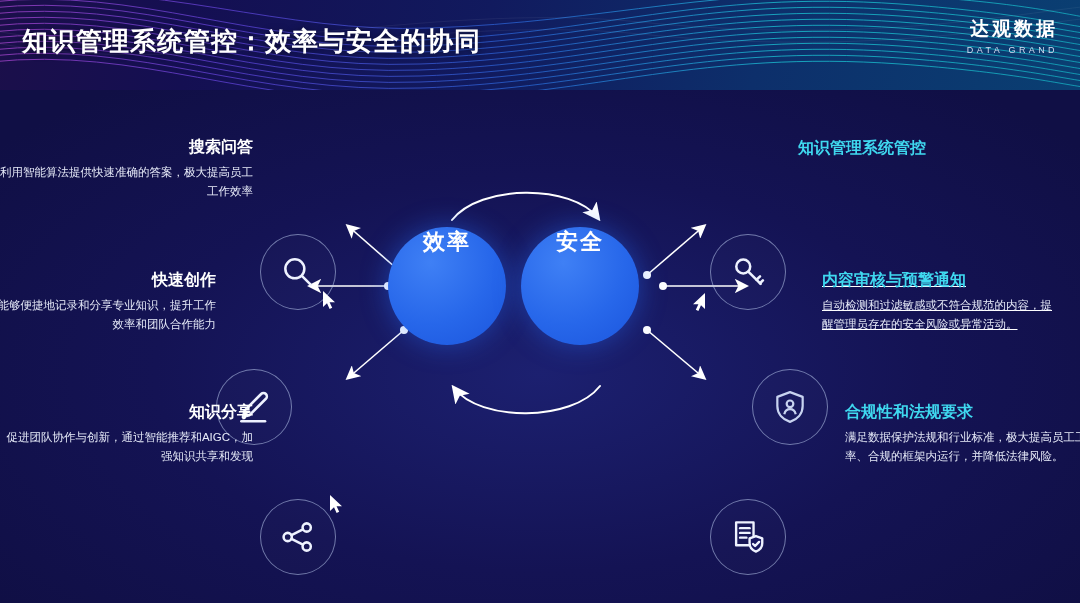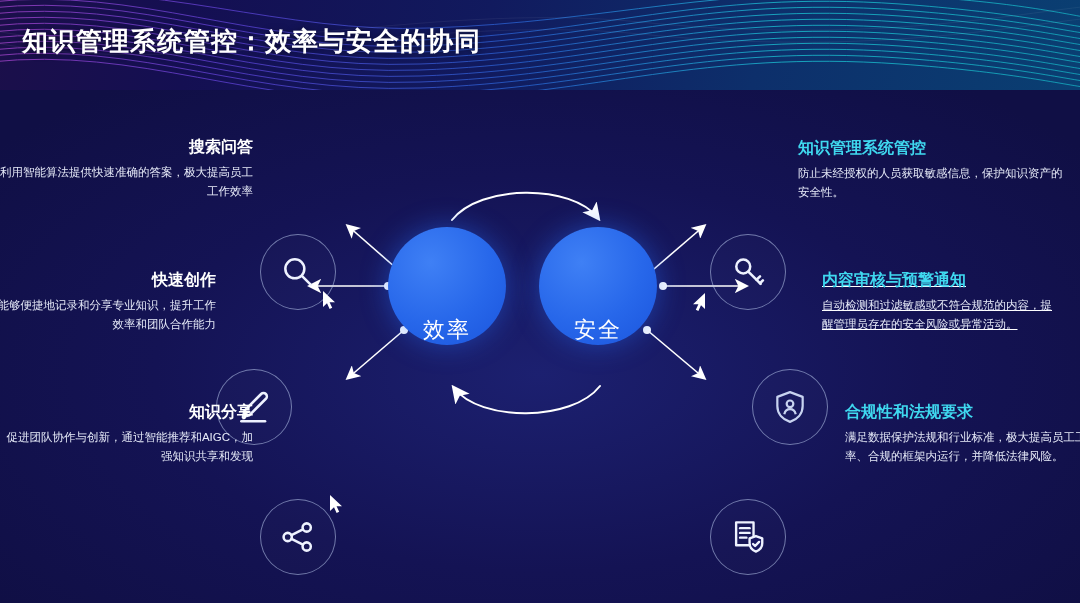--- a/index.html
+++ b/index.html
@@ -37,26 +37,26 @@
   .logo-cn { font-size:19px; font-weight:bold; letter-spacing:3px; color:#fff; }
   .logo-en { font-size:9px; letter-spacing:3.4px; color:#d6dcf0; margin-top:3px; }
 
   
   #diagram { position:absolute; top:90px; left:0; width:1080px; height:513px; }
   #links { position:absolute; top:0; left:0; width:1080px; height:513px; pointer-events:none; }
 
   .core {
     position:absolute; border-radius:50%;
     background:radial-gradient(circle at 36% 30%, #3f80f5 0%, #2767ea 55%, #1b55dd 100%);
-    display:flex; align-items:flex-end; justify-content:center;
-    font-size:22px; font-weight:normal; color:#fff; letter-spacing:2px;
+    display:flex; align-items:flex-start; justify-content:center;
+    font-size:22px; font-weight:bold; color:#fff; letter-spacing:2px;
     box-shadow:0 0 28px rgba(40,110,250,.45);
   }
   #core-eff { left:388px; top:137px; width:118px; height:118px; }
-  #core-sec { left:539px; top:137px; width:118px; height:118px; }
+  #core-sec { left:521px; top:137px; width:118px; height:118px; }
 
   .node {
     position:absolute; width:76px; height:76px; border-radius:50%;
     border:1px solid rgba(190,205,240,.55);
     display:flex; align-items:center; justify-content:center;
     background:rgba(255,255,255,.015);
   }
   #node-search  { left:260px; top:144px; }
   #node-create  { left:216px; top:279px; }
   #node-share   { left:260px; top:409px; }
@@ -112,20 +112,24 @@
         <path d="M-10,56 C140,40 250,100 420,94 C600,88 700,44 900,58 C1010,66 1060,78 1090,82"></path>
         <path d="M-10,-6 C160,-20 280,34 430,28 C610,22 720,-16 910,-4 C1015,2 1065,14 1090,18"></path>
         <path d="M-10,62 C140,46 250,106 420,100 C600,94 700,50 900,64 C1010,72 1060,84 1090,88"></path>
       </g>
       <g fill="none" stroke="#ffffff" stroke-opacity=".10" stroke-width=".6">
         <path d="M-10,30 C200,70 420,0 640,22 C860,44 1000,16 1090,6"></path>
         <path d="M-10,42 C200,82 420,12 640,34 C860,56 1000,28 1090,18"></path>
       </g>
     </svg>
     <div class="title">知识管理系统管控：效率与安全的协同</div>
+    <div class="logo">
+      <div class="logo-cn">达观数据</div>
+      <div class="logo-en">DATA GRAND</div>
+    </div>
   </div>
 
   <div id="diagram">
 
     <svg id="links" viewBox="0 0 1080 513">
       <defs>
         <marker id="ah" markerWidth="9" markerHeight="9" refX="7" refY="4.5" orient="auto">
           <path d="M0,0 L9,4.5 L0,9 L2.2,4.5 z" fill="#ffffff"></path>
         </marker>
       </defs>
@@ -227,21 +231,20 @@
       <h3>快速创作</h3>
       <p>使员工能够便捷地记录和分享专业知识，提升工作效率和团队合作能力</p>
     </div>
     <div class="blk left" id="blk-share">
       <h3>知识分享</h3>
       <p>促进团队协作与创新，通过智能推荐和AIGC，加强知识共享和发现</p>
     </div>
 
     <div class="blk right" id="blk-key">
       <h3>知识管理系统管控</h3>
-      <p>防止未经授权的人员获取敏感信息，保护知识资产的安全性。</p>
     </div>
     <div class="blk right" id="blk-audit">
       <h3>内容审核与预警通知</h3>
       <p>自动检测和过滤敏感或不符合规范的内容，提醒管理员存在的安全风险或异常活动。</p>
     </div>
     <div class="blk right" id="blk-comp">
       <h3>合规性和法规要求</h3>
       <p>满足数据保护法规和行业标准，极大提高员工工作效率、合规的框架内运行，并降低法律风险。</p>
     </div>
 

